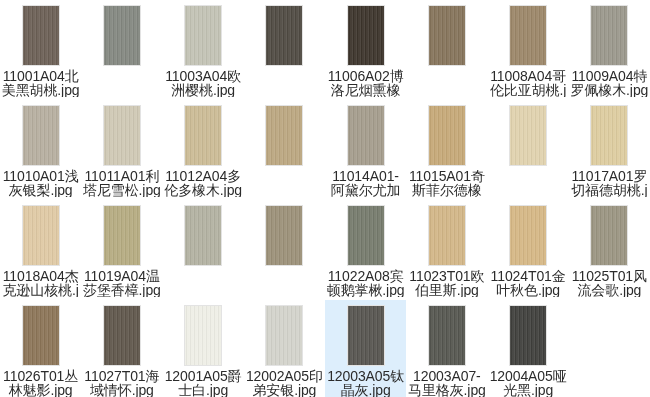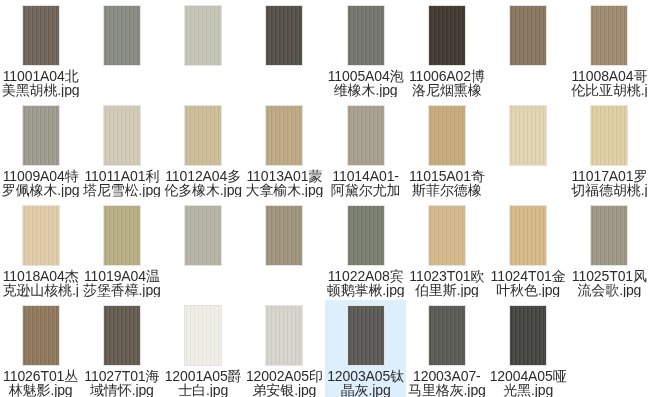--- a/index.html
+++ b/index.html
@@ -92,34 +92,29 @@
     </div>
     <div class="file-item">
       <div class="thumb-wrap">
         <div class="thumb" style="background: rgb(131, 135, 128);"></div>
       </div>
     </div>
     <div class="file-item">
       <div class="thumb-wrap">
         <div class="thumb" style="background: rgb(194, 194, 180);"></div>
       </div>
+      <div class="file-label">11003A04欧洲樱桃.jpg</div>
     </div>
     <div class="file-item">
       <div class="thumb-wrap">
         <div class="thumb" style="background: rgb(79, 74, 66);"></div>
       </div>
     </div>
     <div class="file-item">
       <div class="thumb-wrap">
-        <div class="thumb" style="background: rgb(110, 112, 105);"></div>
-      </div>
-      <div class="file-label">11005A04泡维橡木.jpg</div>
-    </div>
-    <div class="file-item">
-      <div class="thumb-wrap">
         <div class="thumb" style="background: rgb(60, 52, 43);"></div>
       </div>
       <div class="file-label">11006A02博洛尼烟熏橡木.jpg</div>
     </div>
     <div class="file-item">
       <div class="thumb-wrap">
         <div class="thumb" style="background: rgb(133, 115, 90);"></div>
       </div>
     </div>
     <div class="file-item">
@@ -129,35 +124,40 @@
       <div class="file-label">11008A04哥伦比亚胡桃.jpg</div>
     </div>
     <div class="file-item">
       <div class="thumb-wrap">
         <div class="thumb" style="background: rgb(154, 151, 139);"></div>
       </div>
       <div class="file-label">11009A04特罗佩橡木.jpg</div>
     </div>
     <div class="file-item">
       <div class="thumb-wrap">
+        <div class="thumb" style="background: rgb(182, 174, 159);"></div>
+      </div>
+      <div class="file-label">11010A01浅灰银梨.jpg</div>
+    </div>
+    <div class="file-item">
+      <div class="thumb-wrap">
         <div class="thumb" style="background: rgb(207, 200, 180);"></div>
       </div>
       <div class="file-label">11011A01利塔尼雪松.jpg</div>
     </div>
     <div class="file-item">
       <div class="thumb-wrap">
         <div class="thumb" style="background: rgb(203, 187, 149);"></div>
       </div>
       <div class="file-label">11012A04多伦多橡木.jpg</div>
     </div>
     <div class="file-item">
       <div class="thumb-wrap">
         <div class="thumb" style="background: rgb(187, 166, 128);"></div>
       </div>
-      <div class="file-label">11013A01蒙大拿榆木.jpg</div>
     </div>
     <div class="file-item">
       <div class="thumb-wrap">
         <div class="thumb" style="background: rgb(164, 156, 140);"></div>
       </div>
       <div class="file-label">11014A01-阿黛尔尤加利.jpg</div>
     </div>
     <div class="file-item">
       <div class="thumb-wrap">
         <div class="thumb" style="background: rgb(197, 168, 119);"></div>

